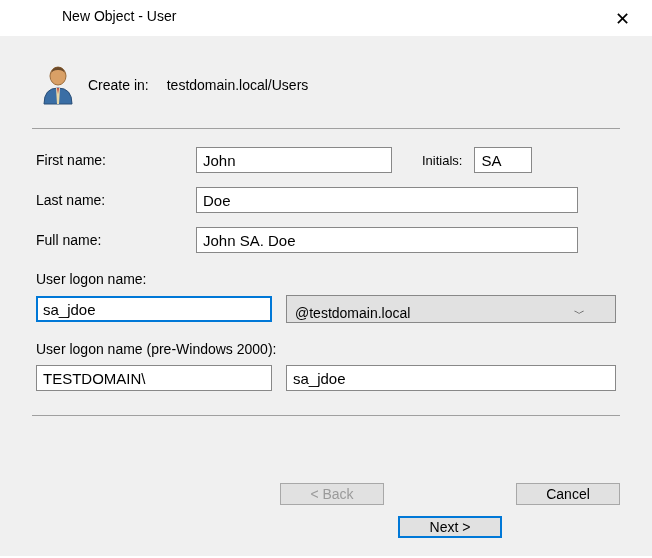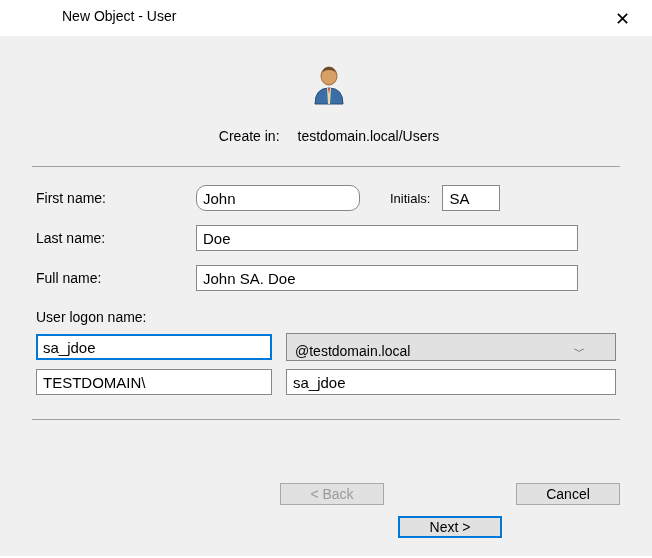--- a/index.html
+++ b/index.html
@@ -33,23 +33,22 @@
     .content {
       background: #f0f0f0;
       padding: 20px 32px 18px 32px;
       border-top: 0;
       height: 520px;
       position: relative;
     }
     .header-row {
       display: flex;
       align-items: center;
-      gap: 22px;
+      gap: 10px;
       padding: 8px 0 22px 6px;
-      flex-direction: column;
     }
     .user-icon svg { display: block; }
     .create-in { display: flex; gap: 18px; font-size: 14px; }
     .hr { border: none; border-top: 1px solid #a0a0a0; margin: 0 0 18px 0; }
     .hr2 { border: none; border-top: 1px solid #a0a0a0; margin: 24px 0 14px 0; }
     .form-area { padding: 0 4px; }
     .row {
       display: flex;
       align-items: center;
       margin-bottom: 14px;
@@ -60,21 +59,21 @@
     }
     .field {
       border: 1px solid #888;
       background: #fff;
       height: 26px;
       font-size: 15px;
       padding: 2px 6px;
       font-family: inherit;
     }
     .field-focused { border: 1px solid #0078d7; box-shadow: inset 0 0 0 1px #0078d7; }
-    .first-name-input { width: 164px; border-radius: 10px; }
+    .first-name-input { width: 196px; }
     .initials-group { display: flex; align-items: center; gap: 12px; margin-left: 30px; }
     .initials-input { width: 58px; }
     .wide-input { width: 382px; }
     .section-label { font-size: 14px; margin: 18px 0 8px 0; }
     .logon-row { display: flex; gap: 14px; align-items: center; }
     .logon-input { width: 236px; }
     .domain-select {
       flex: 1;
       height: 28px;
       border: 1px solid #888;
@@ -171,20 +170,21 @@
 
     <div class="section-label">User logon name:</div>
     <div class="logon-row">
       <input class="field logon-input field-focused" value="sa_jdoe" style="">
       <div class="domain-select">
         <span>@testdomain.local</span>
         <span class="chevron">﹀</span>
       </div>
     </div>
 
+    <div class="section-label">User logon name (pre-Windows 2000):</div>
     <div class="pre2k-row">
       <input class="field pre2k-domain" value="TESTDOMAIN\" style="">
       <input class="field pre2k-user" value="sa_jdoe" style="">
     </div>
   </div>
 
   <hr class="hr2">
 
   <div class="button-row">
     <div class="btn btn-disabled">&lt; Back</div>

